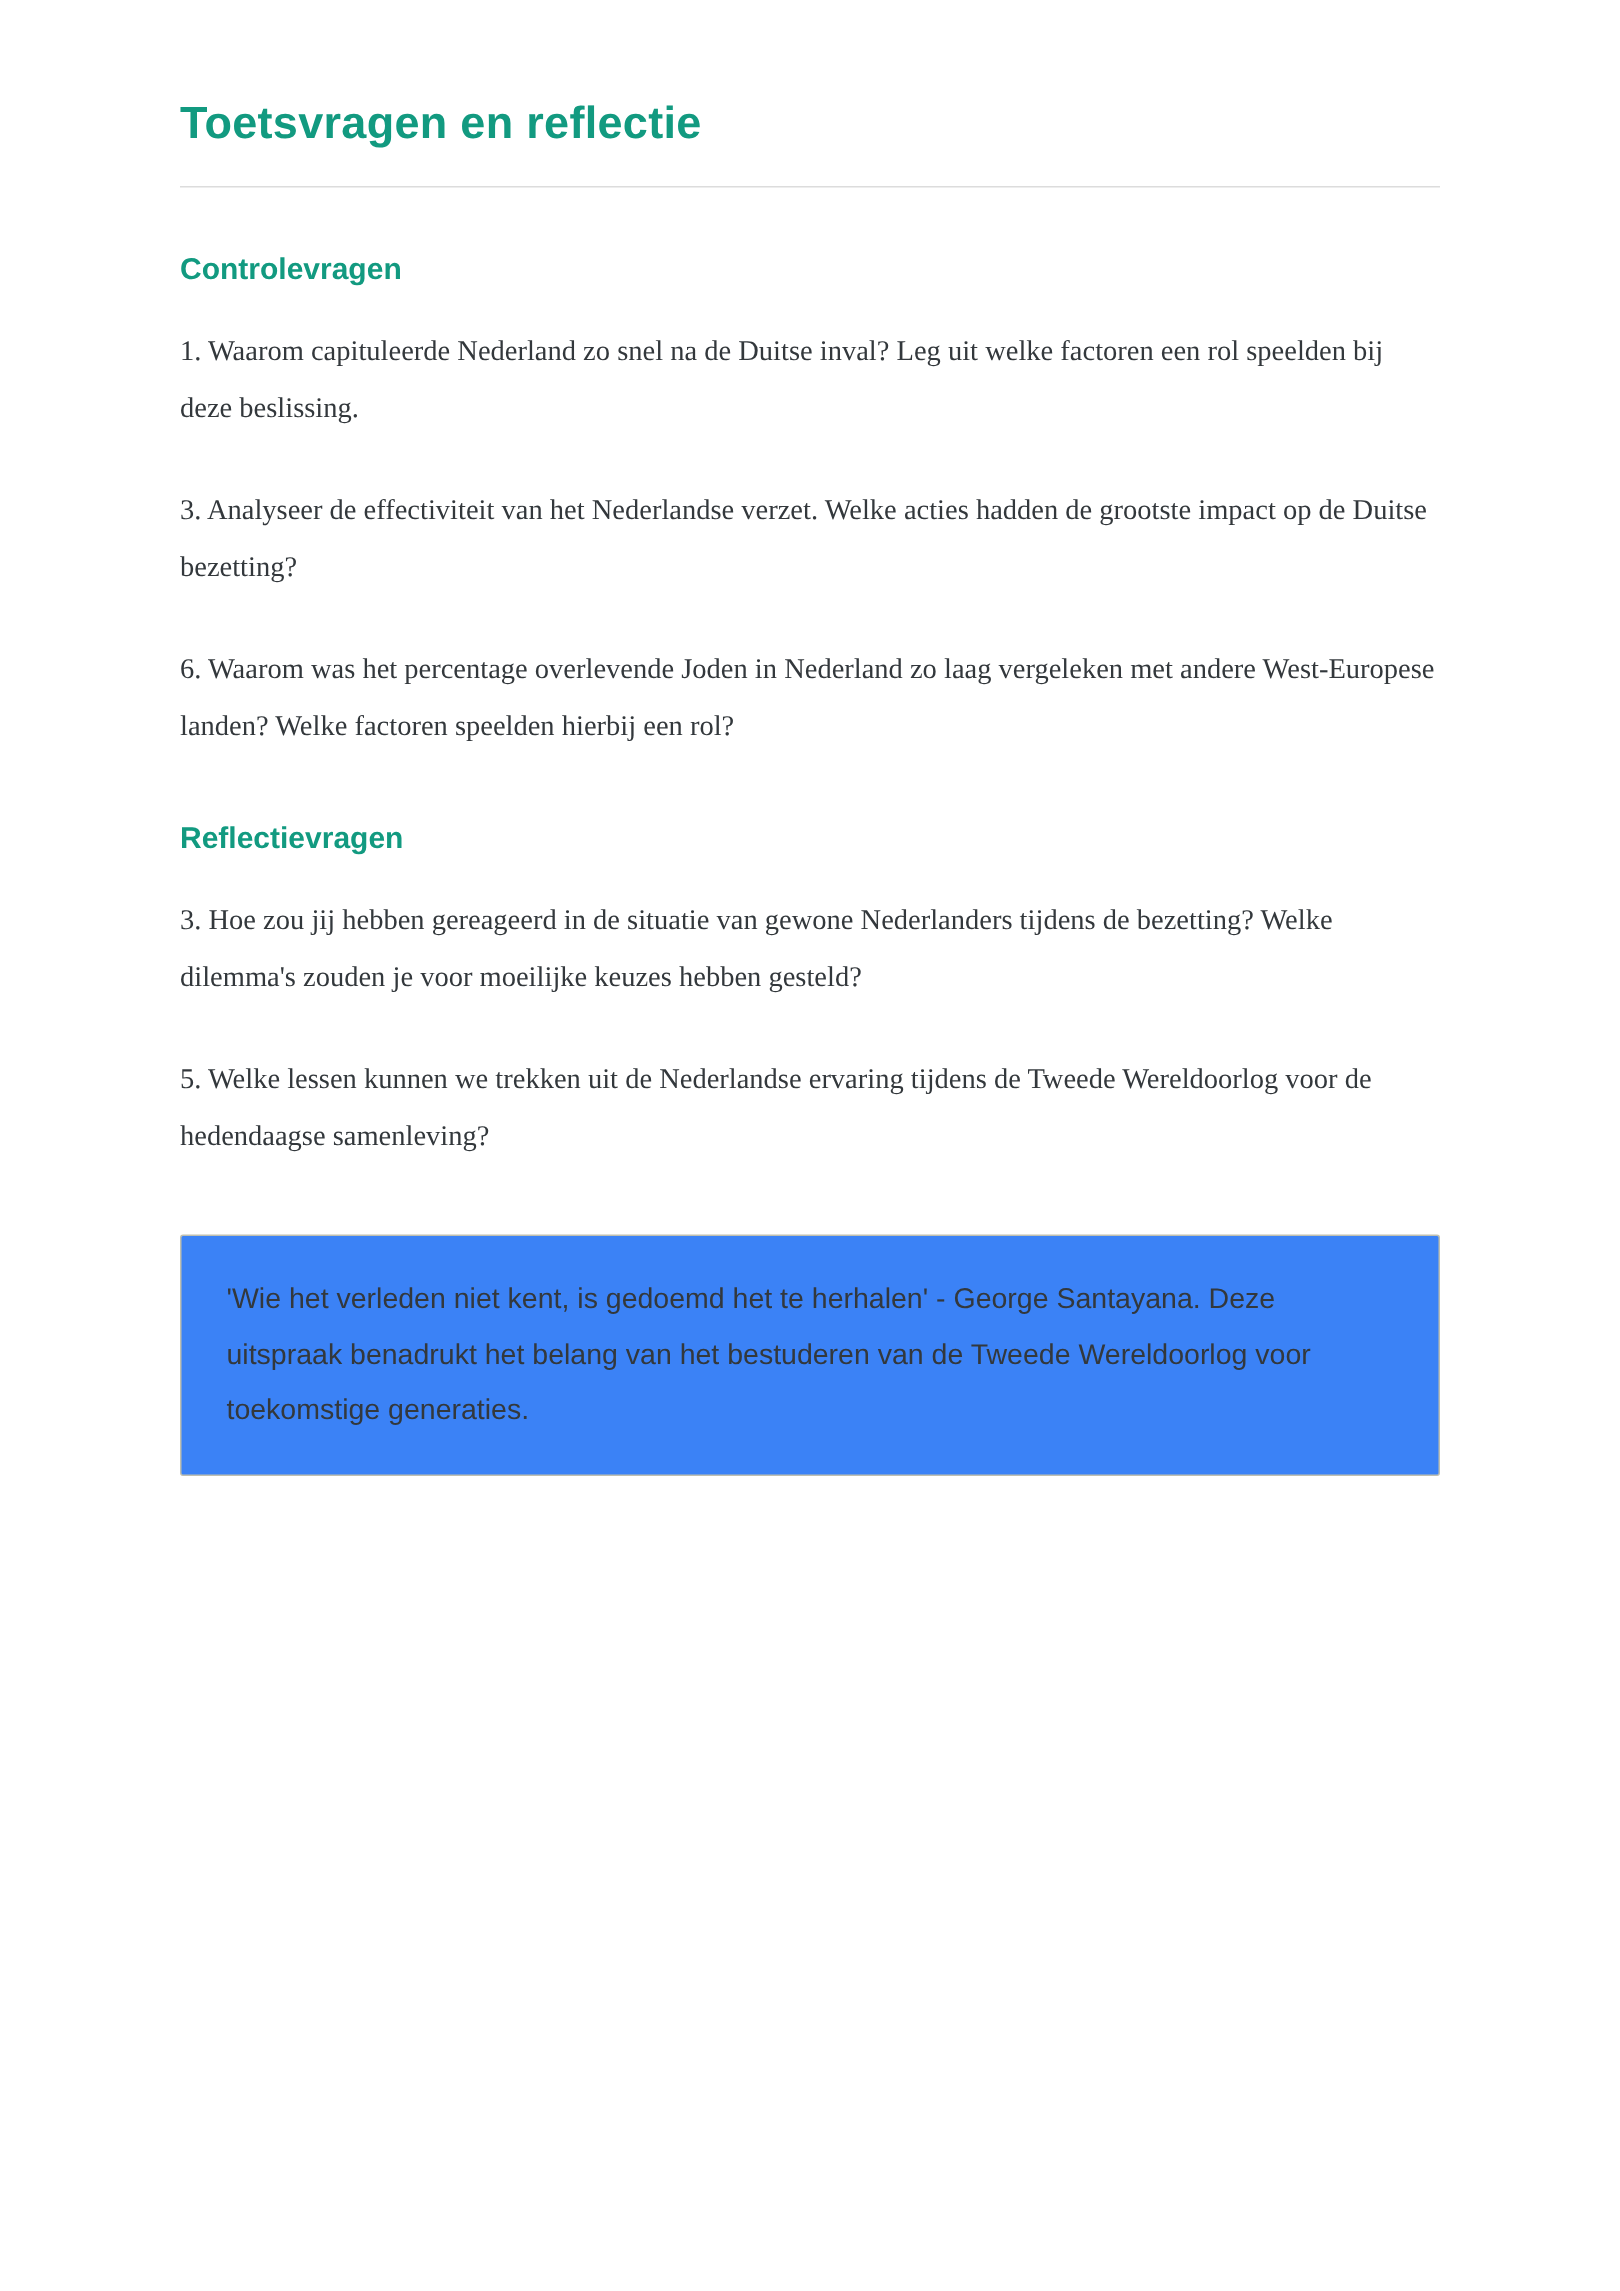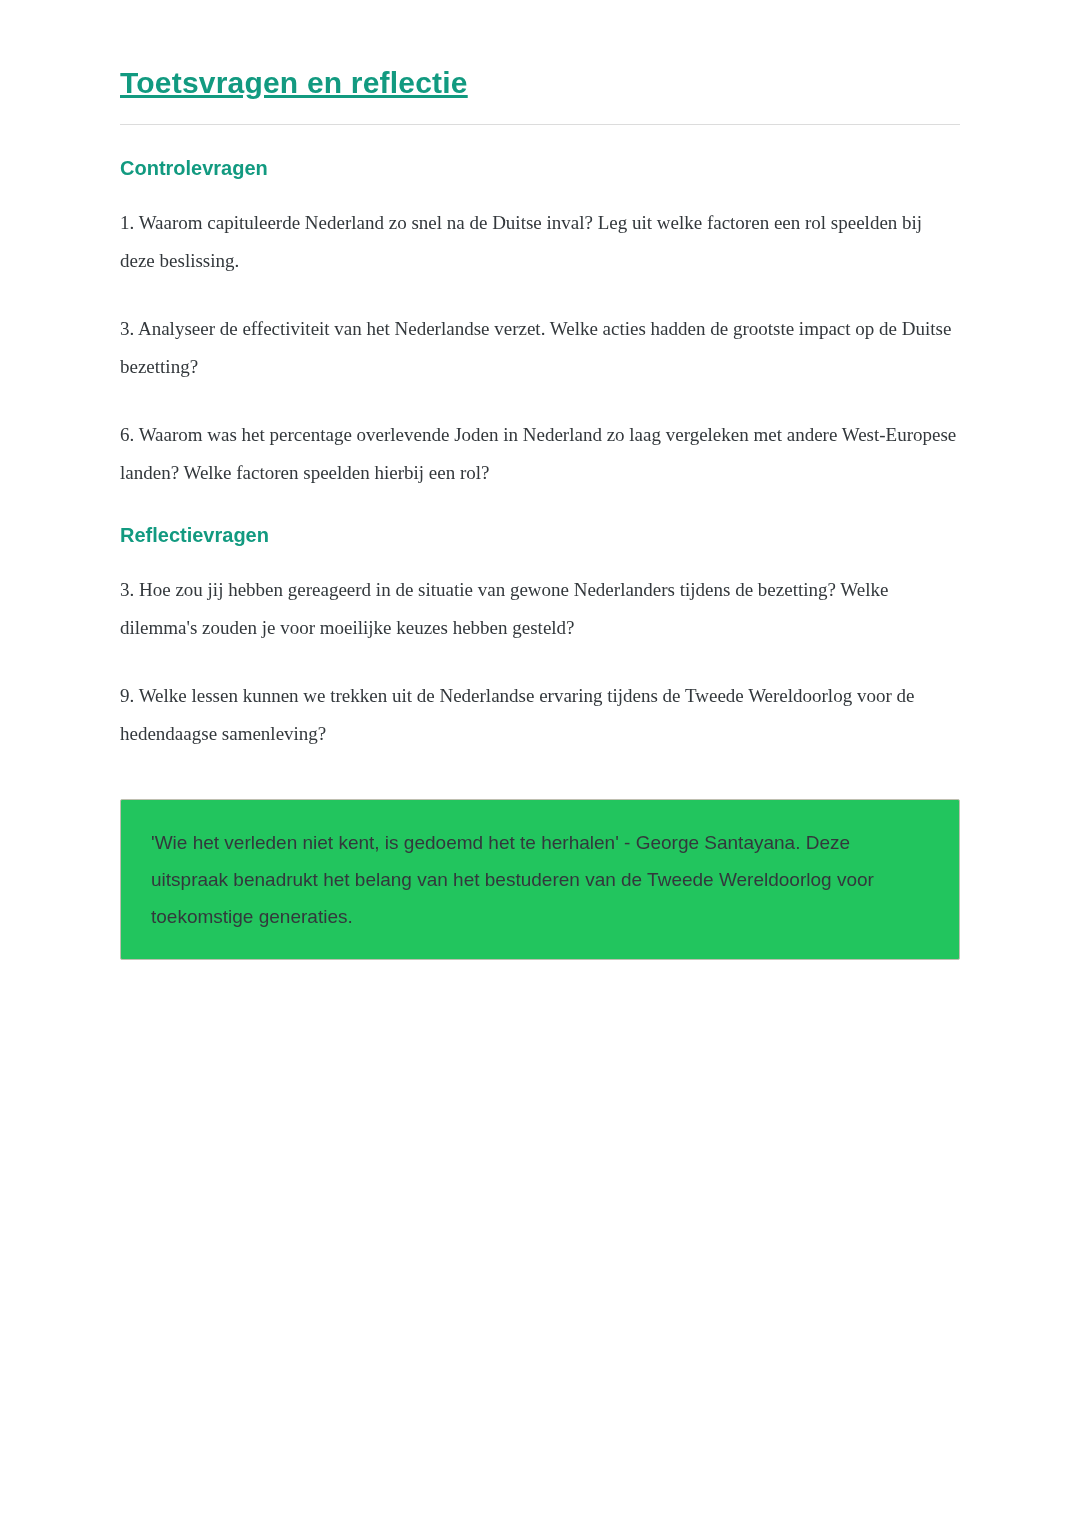--- a/index.html
+++ b/index.html
@@ -18,39 +18,38 @@
     color: #333333;
   }
   .title {
     margin: 0 0 0 0;
     font-size: 30px;
     font-weight: 700;
     color: #129a80;
     letter-spacing: 0.2px;
     padding-bottom: 24px;
     border-bottom: 1px solid #dcdcdc;
-    text-decoration: underline;
   }
   .section-heading {
-    margin: 32px 0 0 0;
+    margin: 44px 0 0 0;
     font-size: 20px;
     font-weight: 700;
     color: #129a80;
   }
   .question {
     margin: 24px 0 30px 0;
     font-size: 19px;
     line-height: 2.0;
     color: #33383c;
     max-width: 840px;
     font-family: Liberation Serif, serif;
   }
   .quote-box {
     margin-top: 46px;
-    background: #22c55e;
+    background: #3b82f6;
     border: 1px solid #bfbfb0;
     border-radius: 2px;
     padding: 16px 30px;
     box-sizing: border-box;
     width: 840px;
   }
   .quote-box p {
     margin: 8px 0;
     font-size: 19px;
     line-height: 1.95;
@@ -70,19 +69,19 @@
 
 
   <p class="question">3. Analyseer de effectiviteit van het Nederlandse verzet. Welke acties hadden de grootste impact op de Duitse bezetting?</p>
 
   <p class="question">6. Waarom was het percentage overlevende Joden in Nederland zo laag vergeleken met andere West-Europese landen? Welke factoren speelden hierbij een rol?</p>
 
   <h2 class="section-heading">Reflectievragen</h2>
 
   <p class="question">3. Hoe zou jij hebben gereageerd in de situatie van gewone Nederlanders tijdens de bezetting? Welke dilemma's zouden je voor moeilijke keuzes hebben gesteld?</p>
 
-  <p class="question">9. Welke lessen kunnen we trekken uit de Nederlandse ervaring tijdens de Tweede Wereldoorlog voor de hedendaagse samenleving?</p>
+  <p class="question">5. Welke lessen kunnen we trekken uit de Nederlandse ervaring tijdens de Tweede Wereldoorlog voor de hedendaagse samenleving?</p>
 
   <div class="quote-box">
     <p>'Wie het verleden niet kent, is gedoemd het te herhalen' - George Santayana. Deze uitspraak benadrukt het belang van het bestuderen van de Tweede Wereldoorlog voor toekomstige generaties.</p>
   </div>
 
 </div>
 
 </body></html>

